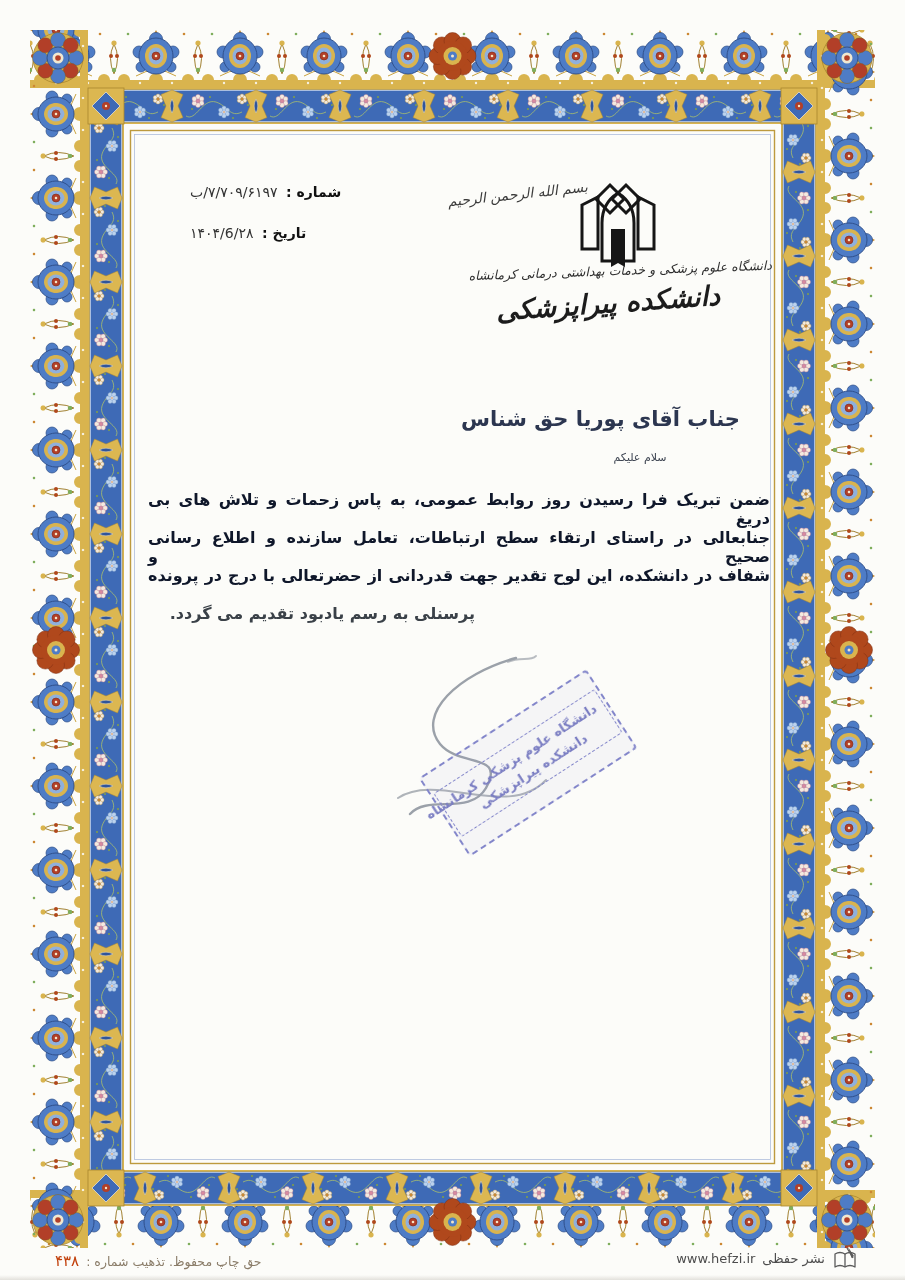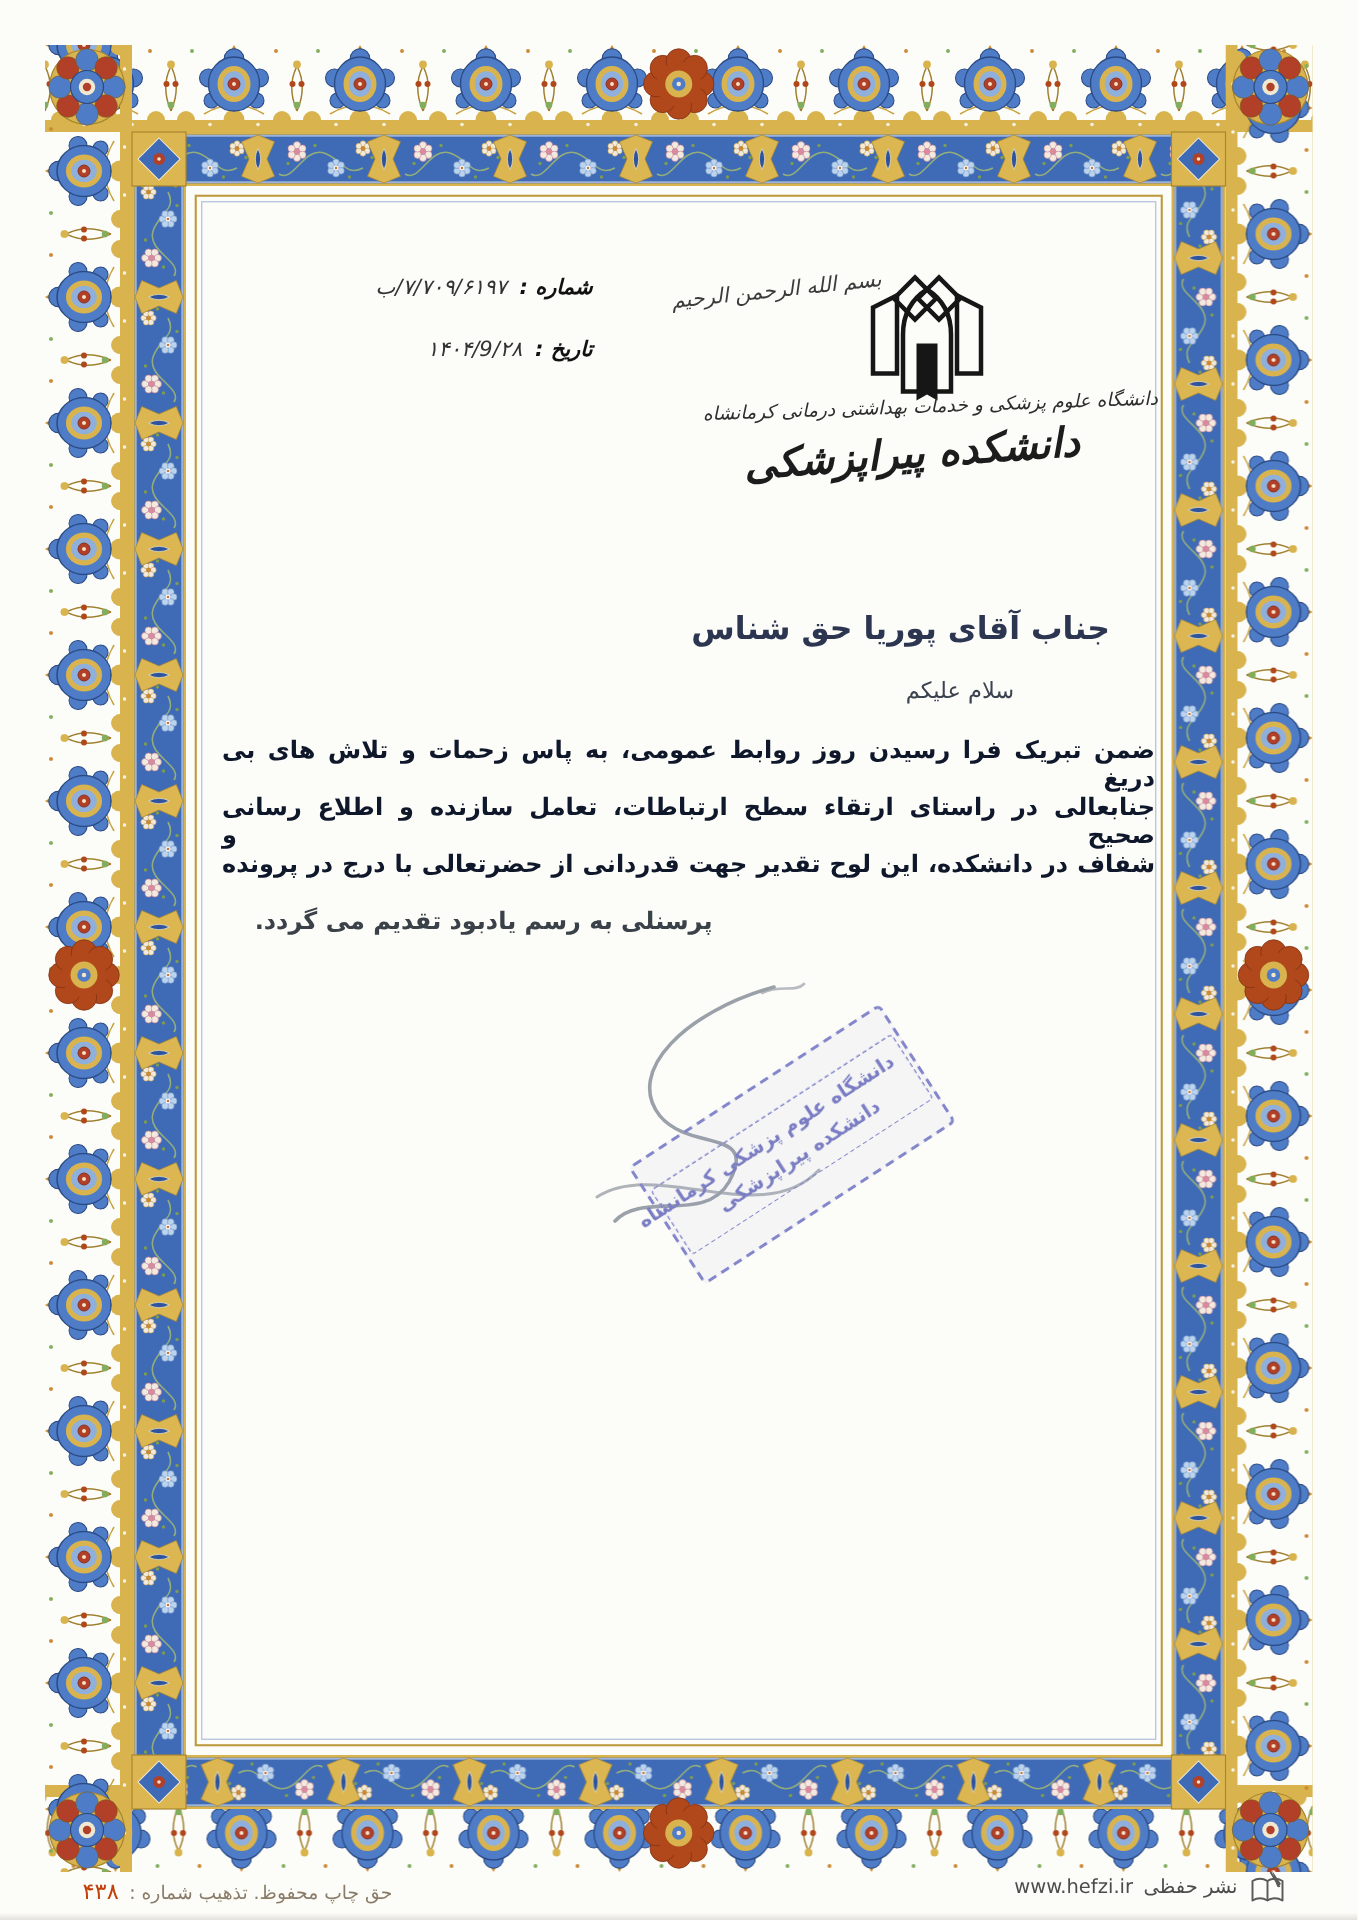--- a/index.html
+++ b/index.html
@@ -3,35 +3,35 @@
 <meta charset="utf-8">
 <style>
   html,body{margin:0;padding:0;}
   body{
     width:905px;height:1280px;position:relative;overflow:hidden;
     background:#fcfcf9;
     font-family:"DejaVu Sans","Liberation Sans",sans-serif;
   }
   .abs{position:absolute;}
   
-  .meta{left:190px;top:184px;width:205px;direction:rtl;text-align:right;color:#222;font-style:italic;}
+  .meta{left:190px;top:184px;width:205px;direction:rtl;text-align:left;color:#222;}
   .meta-row{font-size:14px;margin-bottom:25px;white-space:nowrap;}
   .meta-row .lbl{font-weight:bold;color:#111;}
   .meta-row .val{color:#333;margin-right:4px;}
   .bismillah{left:448px;top:186px;width:140px;text-align:center;font-size:14px;color:#3b3b3b;
     font-style:italic;transform:rotate(-6deg);white-space:nowrap;direction:rtl;}
   .emblem{left:568px;top:173px;width:100px;height:98px;}
   .univ{left:522px;top:262px;width:250px;text-align:center;font-size:12.5px;color:#2e2e2e;
     font-style:italic;transform:rotate(-2deg);white-space:nowrap;direction:rtl;}
   .faculty{left:540px;top:286px;width:180px;text-align:center;font-size:27px;font-weight:bold;
     font-style:italic;color:#1c1c1c;transform:rotate(-4deg);white-space:nowrap;direction:rtl;}
   
   .recipient{left:475px;top:407px;width:265px;text-align:right;font-size:21px;font-weight:bold;
     color:#2c3650;direction:rtl;white-space:nowrap;}
-  .salutation{left:580px;top:451px;width:120px;text-align:center;font-size:15px;color:#3c4350;direction:rtl;}
+  .salutation{left:580px;top:451px;width:120px;text-align:center;font-size:11px;color:#3c4350;direction:rtl;}
   .bodyline{left:148px;width:622px;direction:rtl;text-align:justify;text-align-last:justify;
     font-size:16px;font-weight:600;color:#0f172a;white-space:normal;}
   .bodyline-last{left:225px;width:250px;direction:rtl;font-size:16px;
     font-weight:600;color:#3a4148;white-space:nowrap;}
   
   .sig-svg{left:388px;top:652px;}
   .stamp{left:428px;top:716px;width:196px;height:90px;transform:rotate(-33deg);
     border:2.5px dashed #8386ca;border-radius:4px;background:rgba(130,133,200,.06);
     display:flex;align-items:center;justify-content:center;filter:blur(.2px);}
   .stamp-inner{border:1.5px dashed #8386ca;border-radius:3px;padding:5px 8px;margin:0 3px;
@@ -224,21 +224,21 @@
   <use href="#midMedallion" transform="translate(849,650)"></use>
 </svg>
 
 <div class="abs meta">
   <div class="meta-row">
     <span class="lbl">شماره :</span>
     <span class="val">۷/۷۰۹/۶۱۹۷/ب</span>
   </div>
   <div class="meta-row">
     <span class="lbl">تاریخ :</span>
-    <span class="val">۱۴۰۴/9/۲۸</span>
+    <span class="val">۱۴۰۴/6/۲۸</span>
   </div>
 </div>
 
 <div class="abs bismillah">بسم الله الرحمن الرحیم</div>
 
 <svg class="abs emblem" viewBox="0 0 100 98">
   <g fill="none" stroke="#161616" stroke-width="3" stroke-linejoin="miter">
     <path d="M28,26 L42,12 L56,26 L42,40 Z"></path>
     <path d="M44,26 L58,12 L72,26 L58,40 Z"></path>
     <path d="M14,32 L30,24 L30,76 L14,76 Z"></path>

